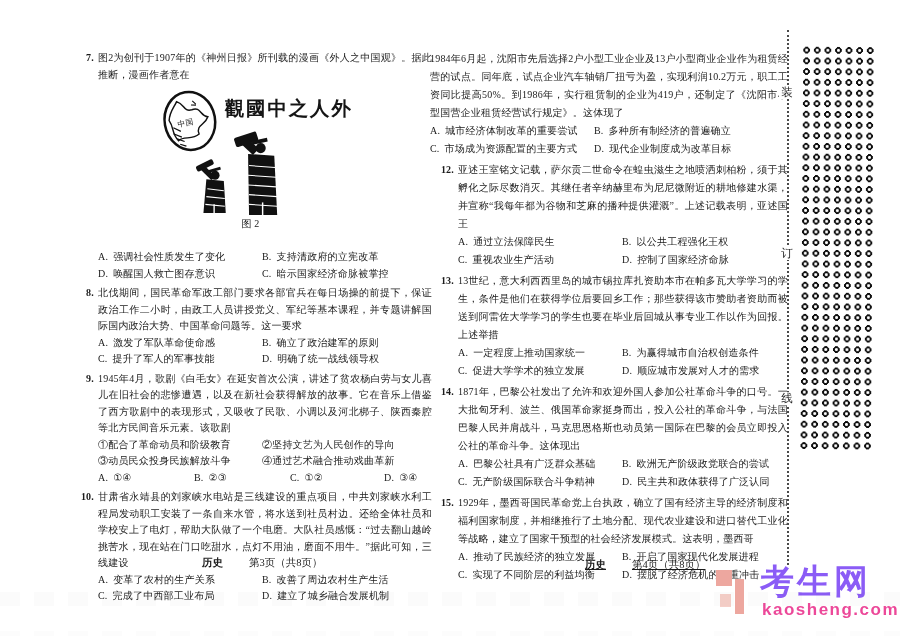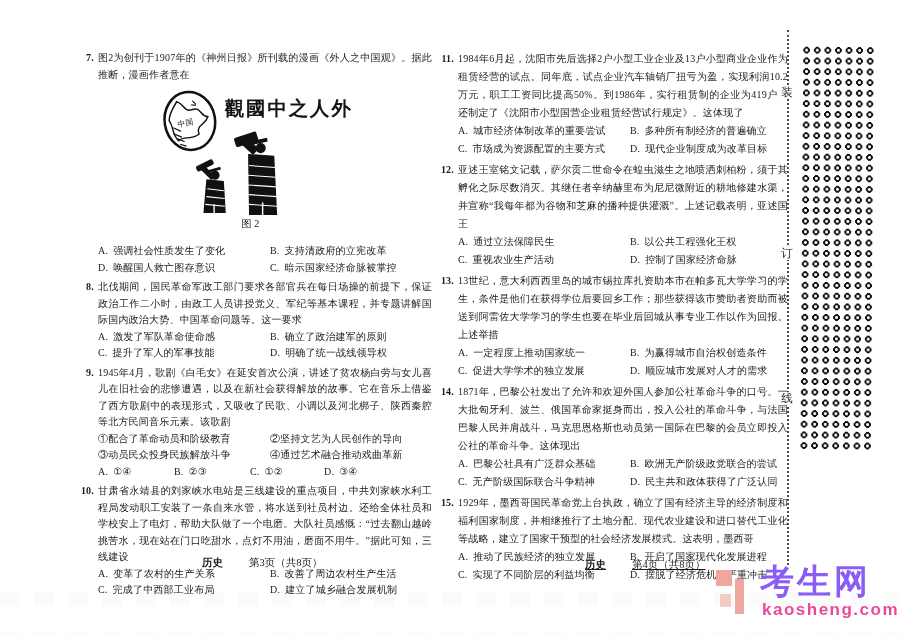--- a/index.html
+++ b/index.html
@@ -9,28 +9,28 @@
   }
   
   .col{position:absolute;top:50px;font-size:10px;letter-spacing:.2px;}
   .col-left{left:70px;width:362px;line-height:16.5px;}
   .col-right{left:430px;width:358px;line-height:18px;}
   .question{display:flex;margin-bottom:3px;}
   .qnum{flex:0 0 24px;padding-right:4px;text-align:right;font-weight:bold;}
   .qbody{flex:1 1 auto;min-width:0;}
   .stem{text-align:justify;text-justify:inter-character;}
   .opts{padding-left:0;}
-  .opts2{display:grid;grid-template-columns:160px 1fr;column-gap:12px;}
-  .opts4{display:grid;grid-template-columns:76px 76px 74px auto;}
+  .opts2{display:grid;grid-template-columns:160px 1fr;column-gap:4px;}
+  .opts4{display:grid;grid-template-columns:76px 76px 74px auto;gap:20px;}
   .opt{white-space:nowrap;overflow:hidden;}
   .olabel{margin-right:5px;}
   
   .cartoon{margin:3px 0 1px 50px;width:205px;}
   .cartoon svg{display:block;}
-  .cartoon-caption{text-align:center;width:205px;font-size:10px;line-height:13px;margin:1px 0 13px 0;}
+  .cartoon-caption{text-align:center;width:205px;font-size:10px;line-height:13px;margin:1px 0 19px 0;}
   
   .footer{position:absolute;font-size:10.5px;white-space:nowrap;}
   .footer .f-subject{margin-right:26px;font-weight:bold;}
   .footer-left{left:202px;top:556px;}
   .footer-right{left:585px;top:558px;text-decoration:underline;}
   
   .binding-line{position:absolute;left:787px;top:30px;height:535px;border-left:2px dotted #4a4a4a;}
   .binding-char{position:absolute;left:779px;width:16px;text-align:center;background:#fff;
     font-size:11.5px;line-height:13px;color:#222;}
   .punch-dots{
@@ -145,21 +145,20 @@
             <div class="opt"><span class="olabel">A.</span><span>变革了农村的生产关系</span></div>
             <div class="opt"><span class="olabel">B.</span><span>改善了周边农村生产生活</span></div>
             <div class="opt"><span class="olabel">C.</span><span>完成了中西部工业布局</span></div>
             <div class="opt"><span class="olabel">D.</span><span>建立了城乡融合发展机制</span></div>
           </div>
         </div>
       </div>
     </div>
   <div class="col col-right" id="col-right">
       <div class="question">
-        <span class="qnum">11.</span>
         <div class="qbody">
           <div class="stem">1984年6月起，沈阳市先后选择2户小型工业企业及13户小型商业企业作为租赁经营的试点。同年底，试点企业汽车轴销厂扭亏为盈，实现利润10.2万元，职工工资同比提高50%。到1986年，实行租赁制的企业为419户，还制定了《沈阳市小型国营企业租赁经营试行规定》。这体现了</div>
           <div class="opts opts2">
             <div class="opt"><span class="olabel">A.</span><span>城市经济体制改革的重要尝试</span></div>
             <div class="opt"><span class="olabel">B.</span><span>多种所有制经济的普遍确立</span></div>
             <div class="opt"><span class="olabel">C.</span><span>市场成为资源配置的主要方式</span></div>
             <div class="opt"><span class="olabel">D.</span><span>现代企业制度成为改革目标</span></div>
           </div>
         </div>
       </div>

